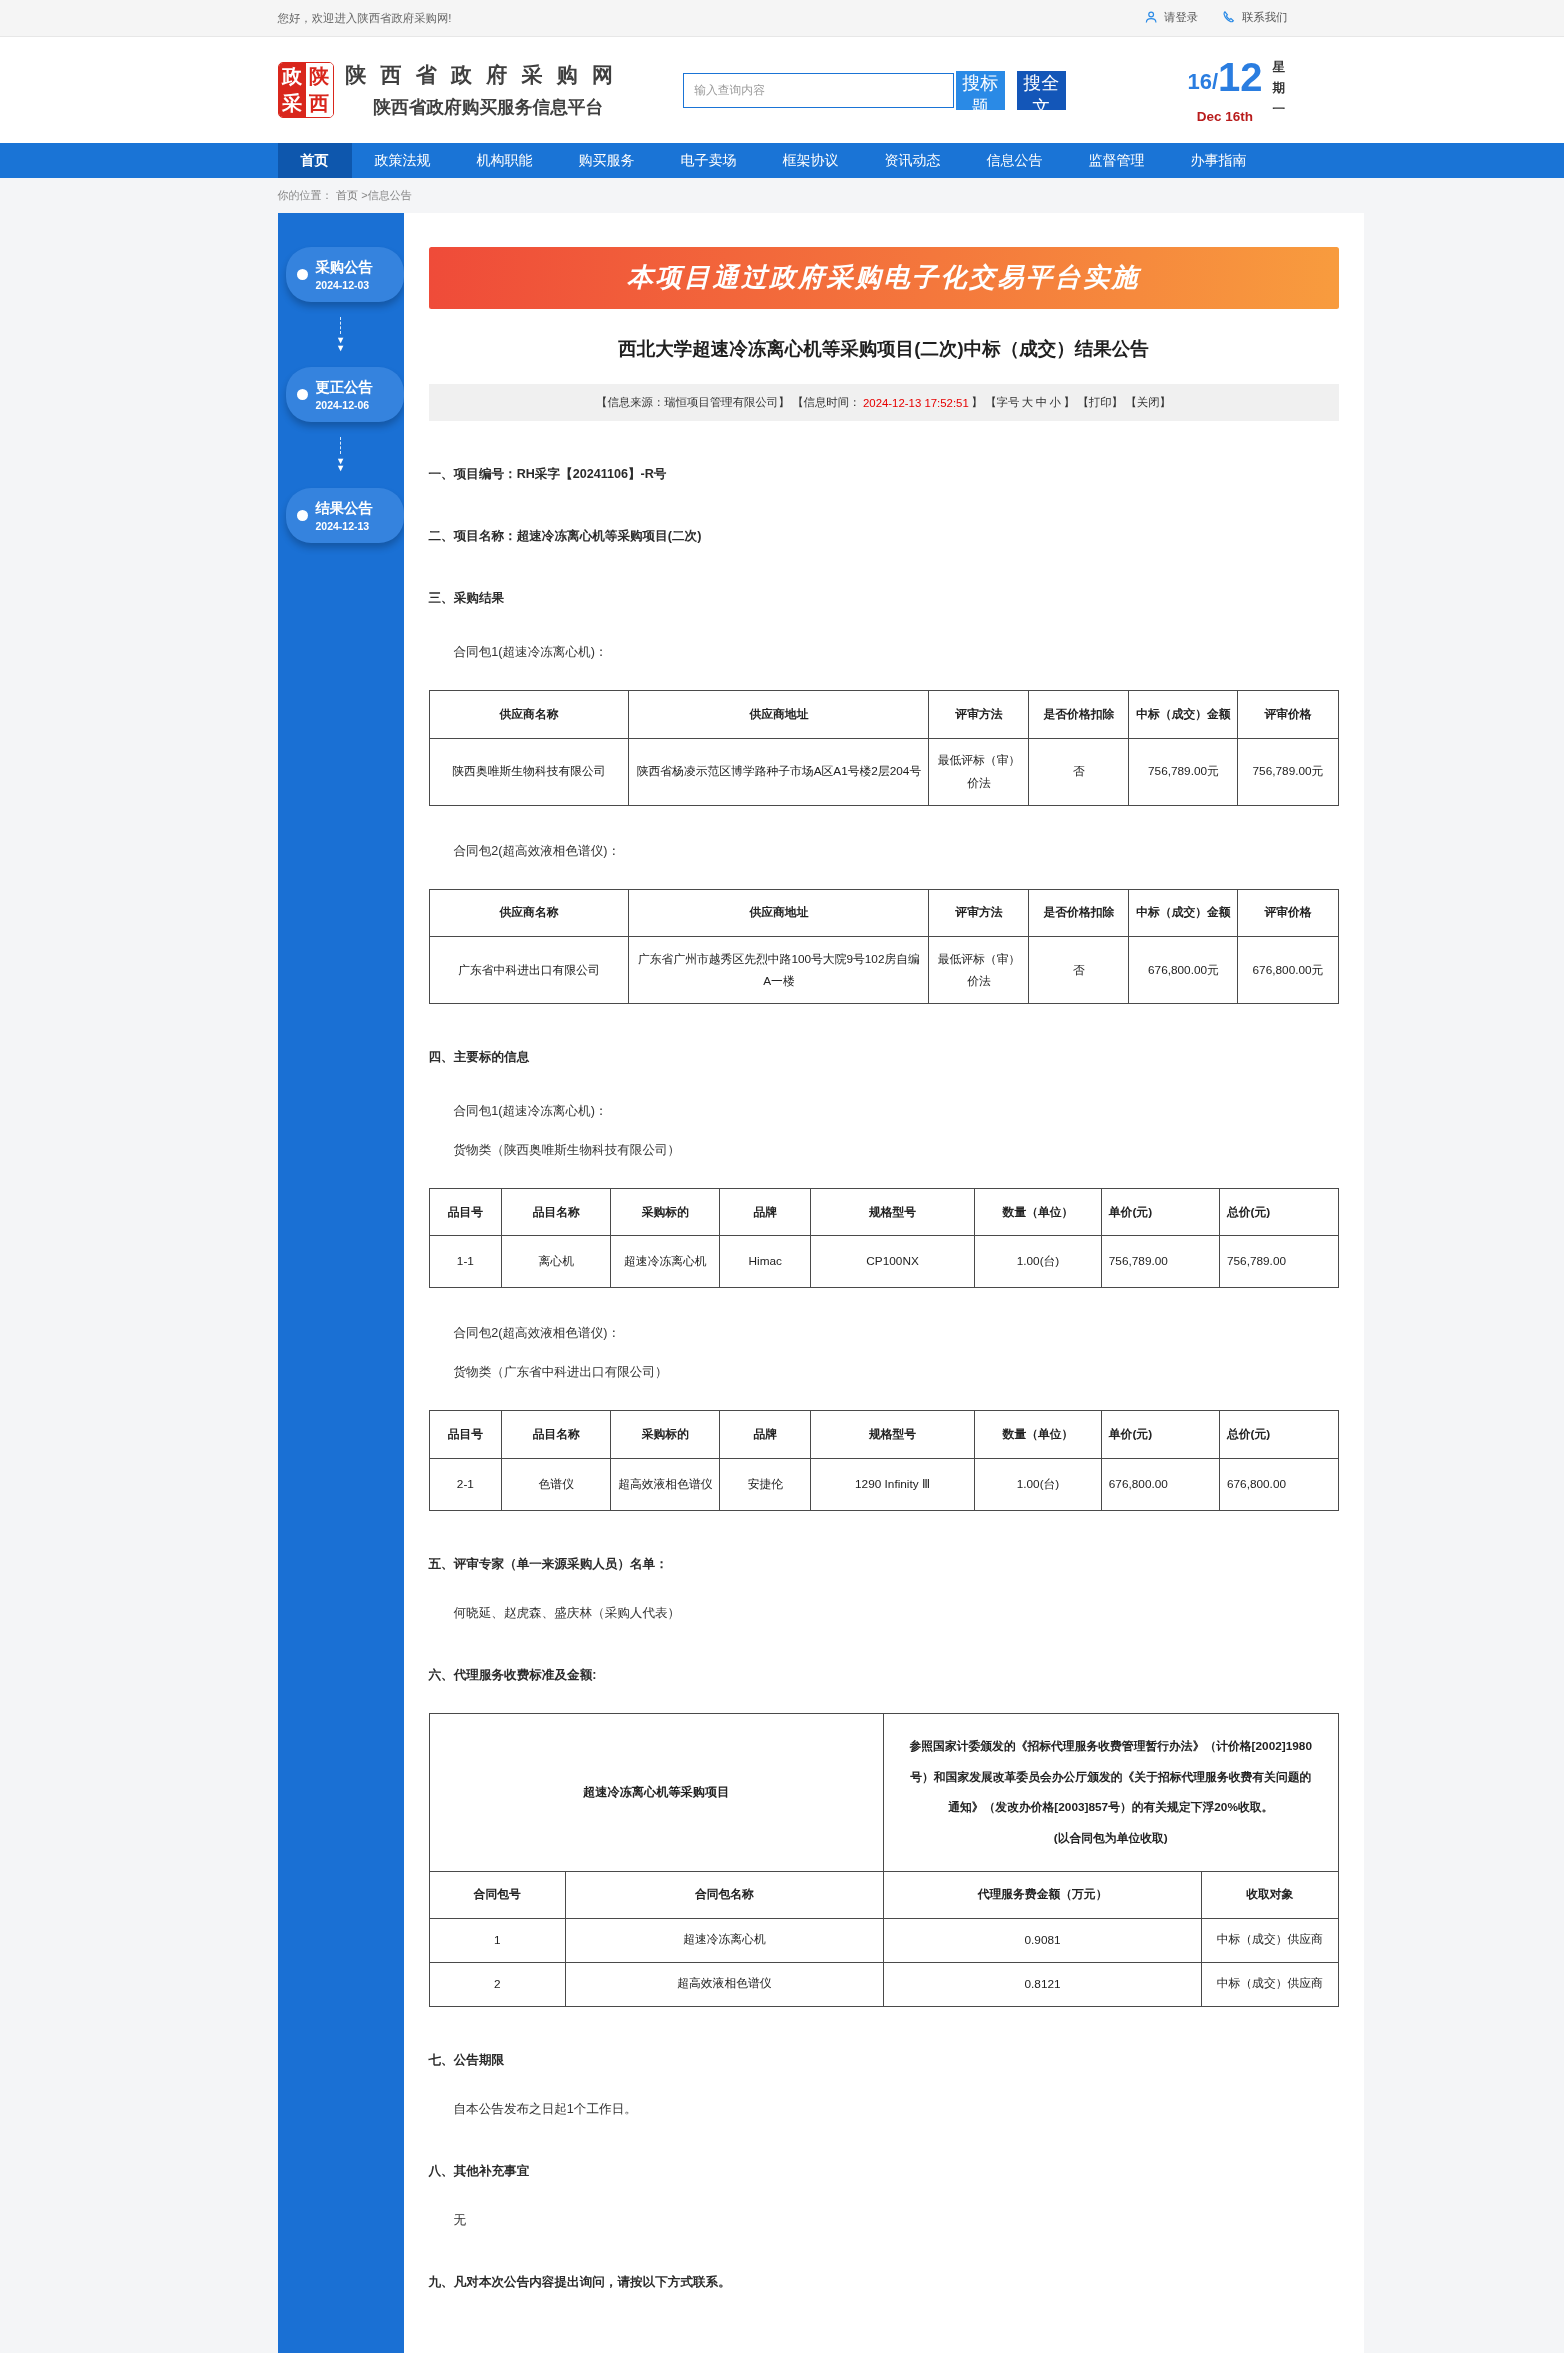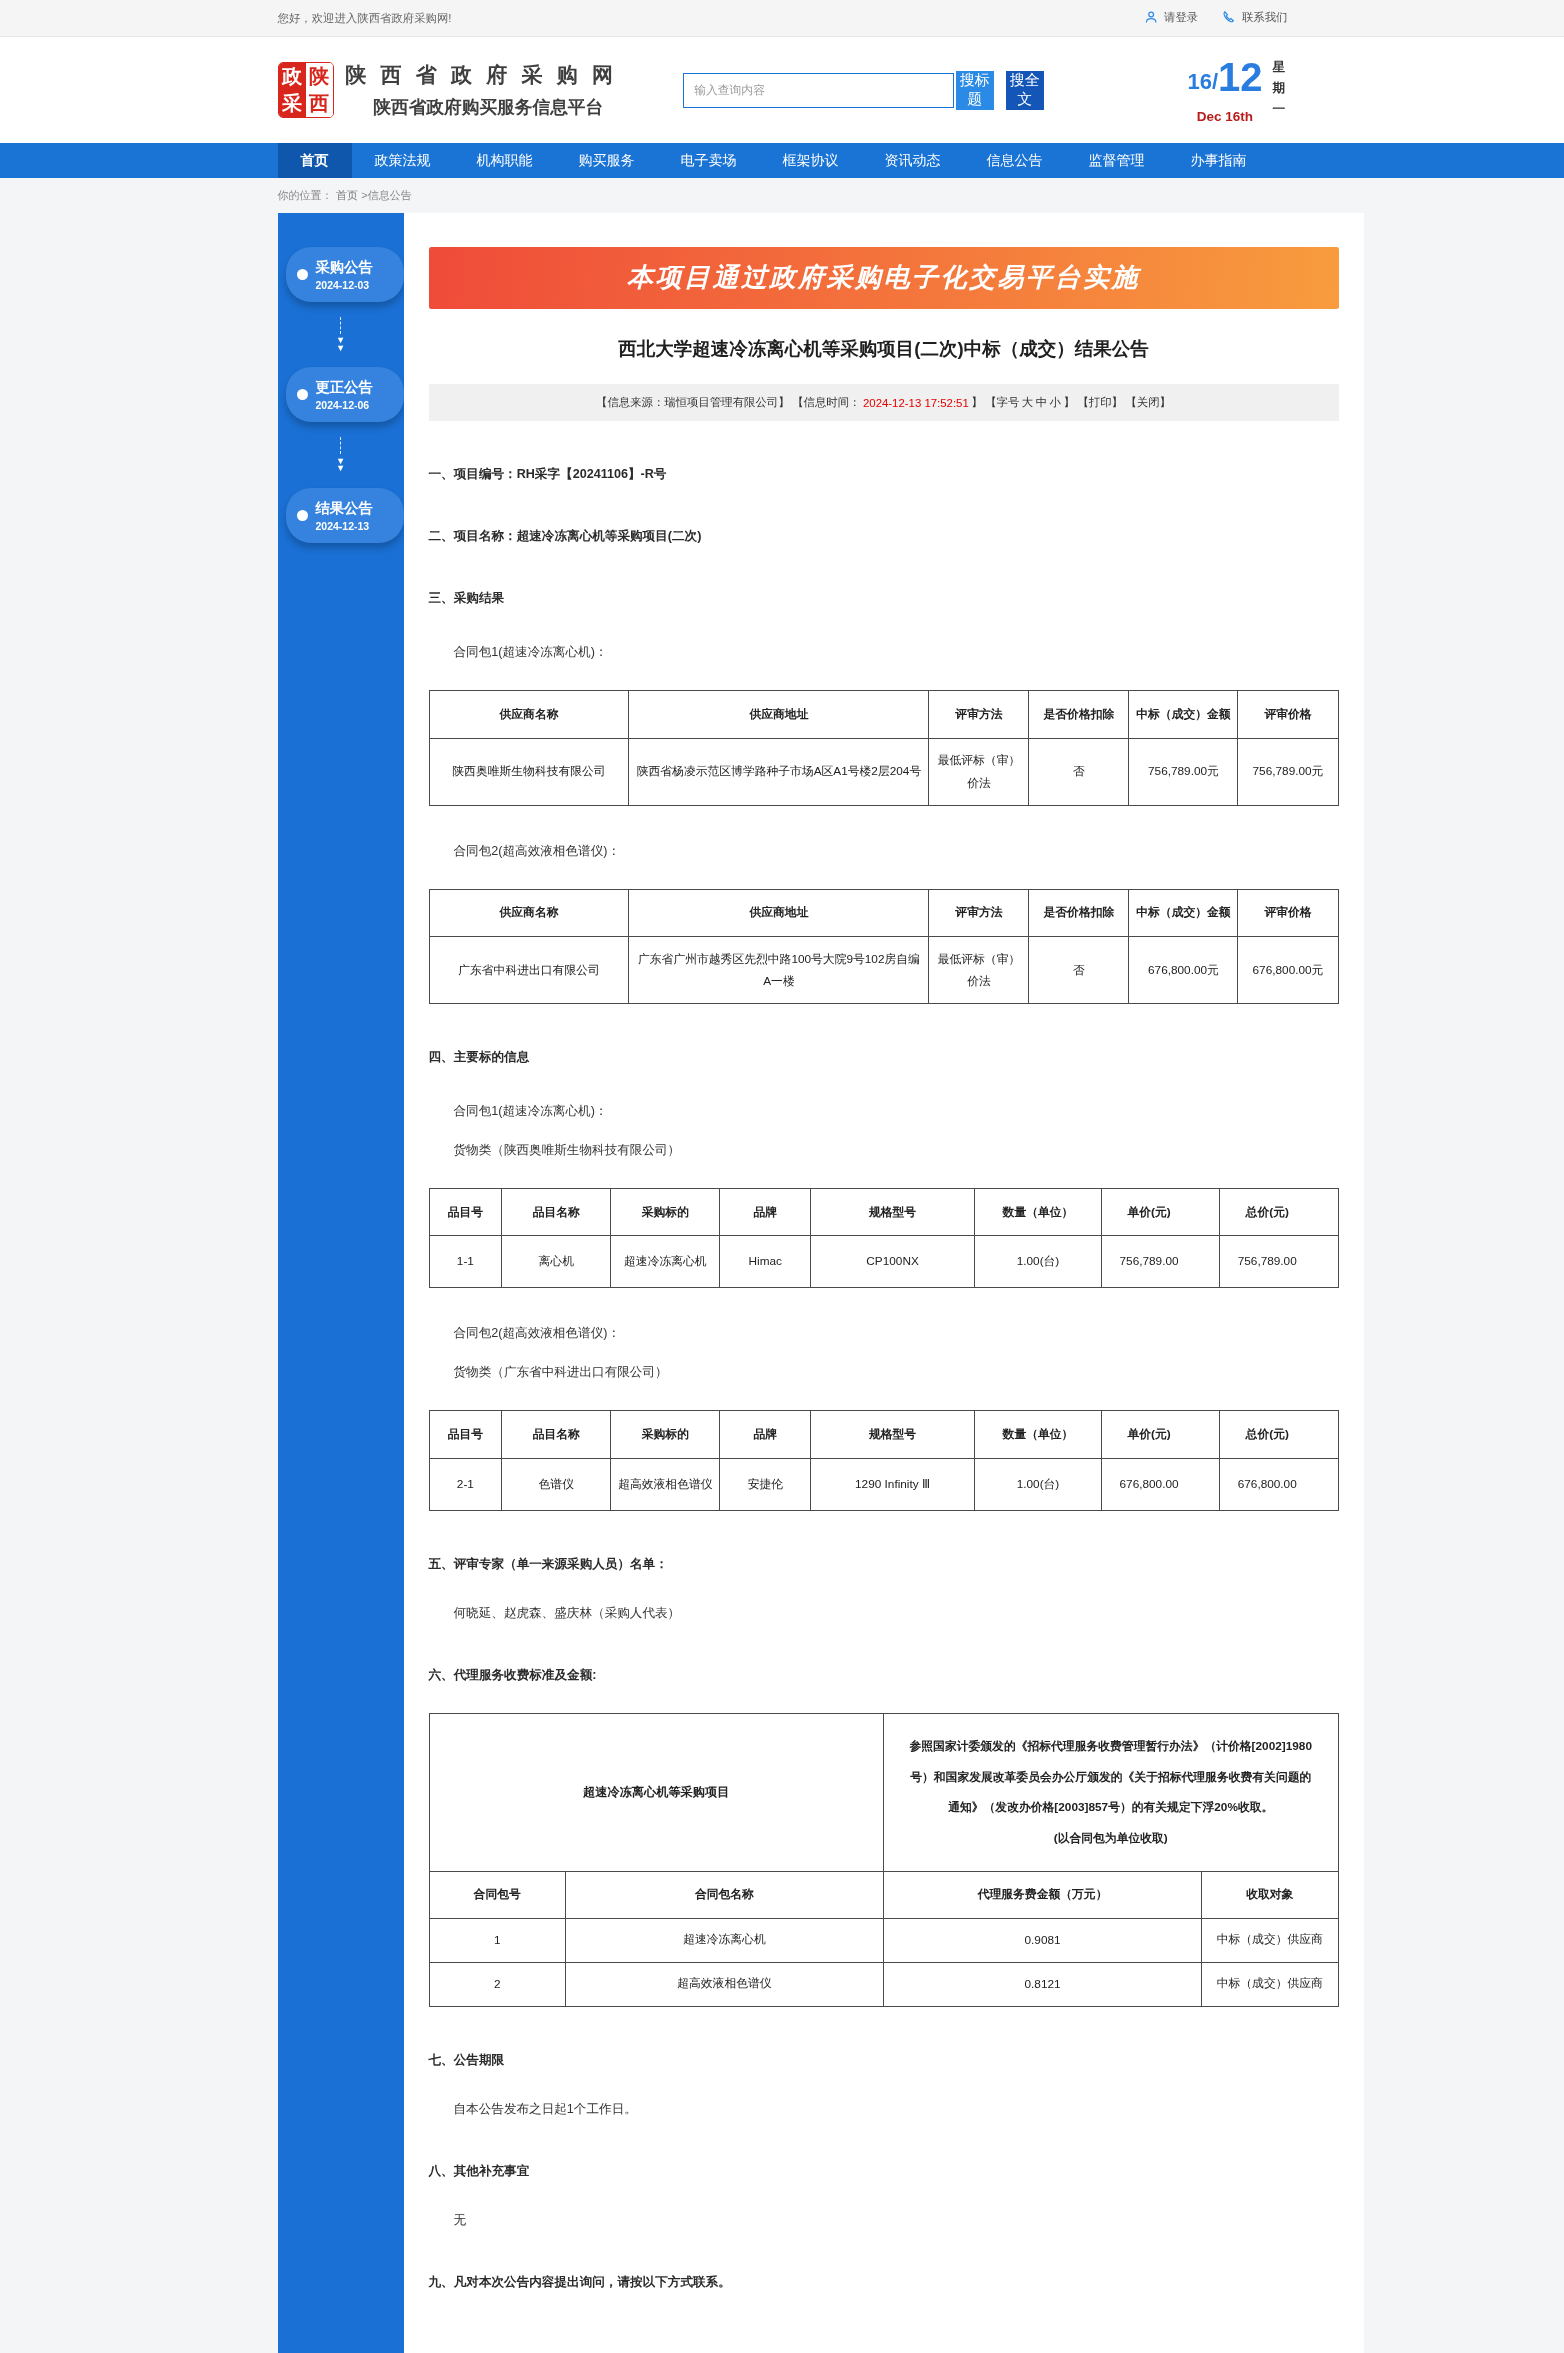--- a/index.html
+++ b/index.html
@@ -21,21 +21,21 @@
   .logo span { display: flex; align-items: center; justify-content: center; font-weight: bold; font-size: 20px; }
   .logo .lc-red { background: #d9261c; color: #fff; }
   .logo .lc-white { background: #fff; color: #d9261c; }
   .site-titles { margin-left: 11.8px; }
   .site-name { font-size: 21px; font-weight: bold; color: #3f3f3f; letter-spacing: 4.2px; }
   .site-sub  { font-size: 17.7px; font-weight: bold; color: #3f3f3f; margin-top: 5.9px; margin-left: 28px; }
   .search { display: flex; align-items: center; margin-left: 66px; }
   .search input { width: 271px; height: 35px; border: 1.7px solid #1a74d6; padding: 0 10px; font-size: 11.8px; outline: none;
                   font-family: inherit; color: #333; }
   .search input::placeholder { color: #9a9a9a; }
-  .search .sbtn { height: 39px; width: 38px; border: none; color: #fff; font-size: 15px; cursor: pointer; font-family: inherit; }
+  .search .sbtn { height: 39px; width: 49px; border: none; color: #fff; font-size: 18px; cursor: pointer; font-family: inherit; }
   .btn-title { background: #2a8ae6; margin-left: 1.7px; }
   .btn-full  { background: #1356b8; margin-left: 12px; }
   .datebox { margin-left: auto; display: flex; align-items: flex-start; gap: 10px; }
   .d-left { text-align: center; }
   .d-num { display: flex; align-items: flex-end; justify-content: center; color: #2a7de0; font-weight: bold; }
   .d-day { font-size: 22px; line-height: 1.3; }
   .d-month { font-size: 40px; line-height: 1; }
   .d-en { font-size: 13.5px; font-weight: bold; color: #b91c1c; margin-top: 12px; }
   .d-week { width: 15px; font-size: 12.6px; font-weight: bold; color: #333; line-height: 1.7; word-break: break-all; margin-top: 0; }
 
@@ -76,21 +76,21 @@
 
   .sec { margin-top: 45px; font-size: 12.6px; font-weight: bold; color: #2b2b2b; }
   .body-line { margin-top: 32px; padding-left: 25px; font-size: 12.6px; color: #333; }
   .pkg-label { margin-top: 37px; padding-left: 25px; font-size: 12.6px; color: #333; }
 
   table { width: 100%; border-collapse: collapse; margin-top: 29px; }
   th, td { border: 0.8px solid #4a4a4a; text-align: center; font-size: 11.8px; color: #222; padding: 8.4px 6.7px; }
   th { font-weight: bold; padding: 12.6px 6.7px; line-height: 1.8; }
   .supplier-table td { height: 67px; line-height: 1.9; }
   .item-table td { height: 52px; line-height: 1.8; }
-  .num-col { text-align: center; padding-right: 30px; }
+  .num-col { text-align: left; padding-right: 30px; }
   .fee-label-cell { font-weight: bold; font-size: 12.2px; }
   .fee-desc-cell { padding: 17px 22px; }
   .fee-desc { font-size: 11.8px; line-height: 2.6; text-align: center; font-weight: bold; color: #222; }
   .fee-table td { height: 44px; }
 </style>
 </head>
 <body>
 
 <div class="topbar">
   <div class="container">

